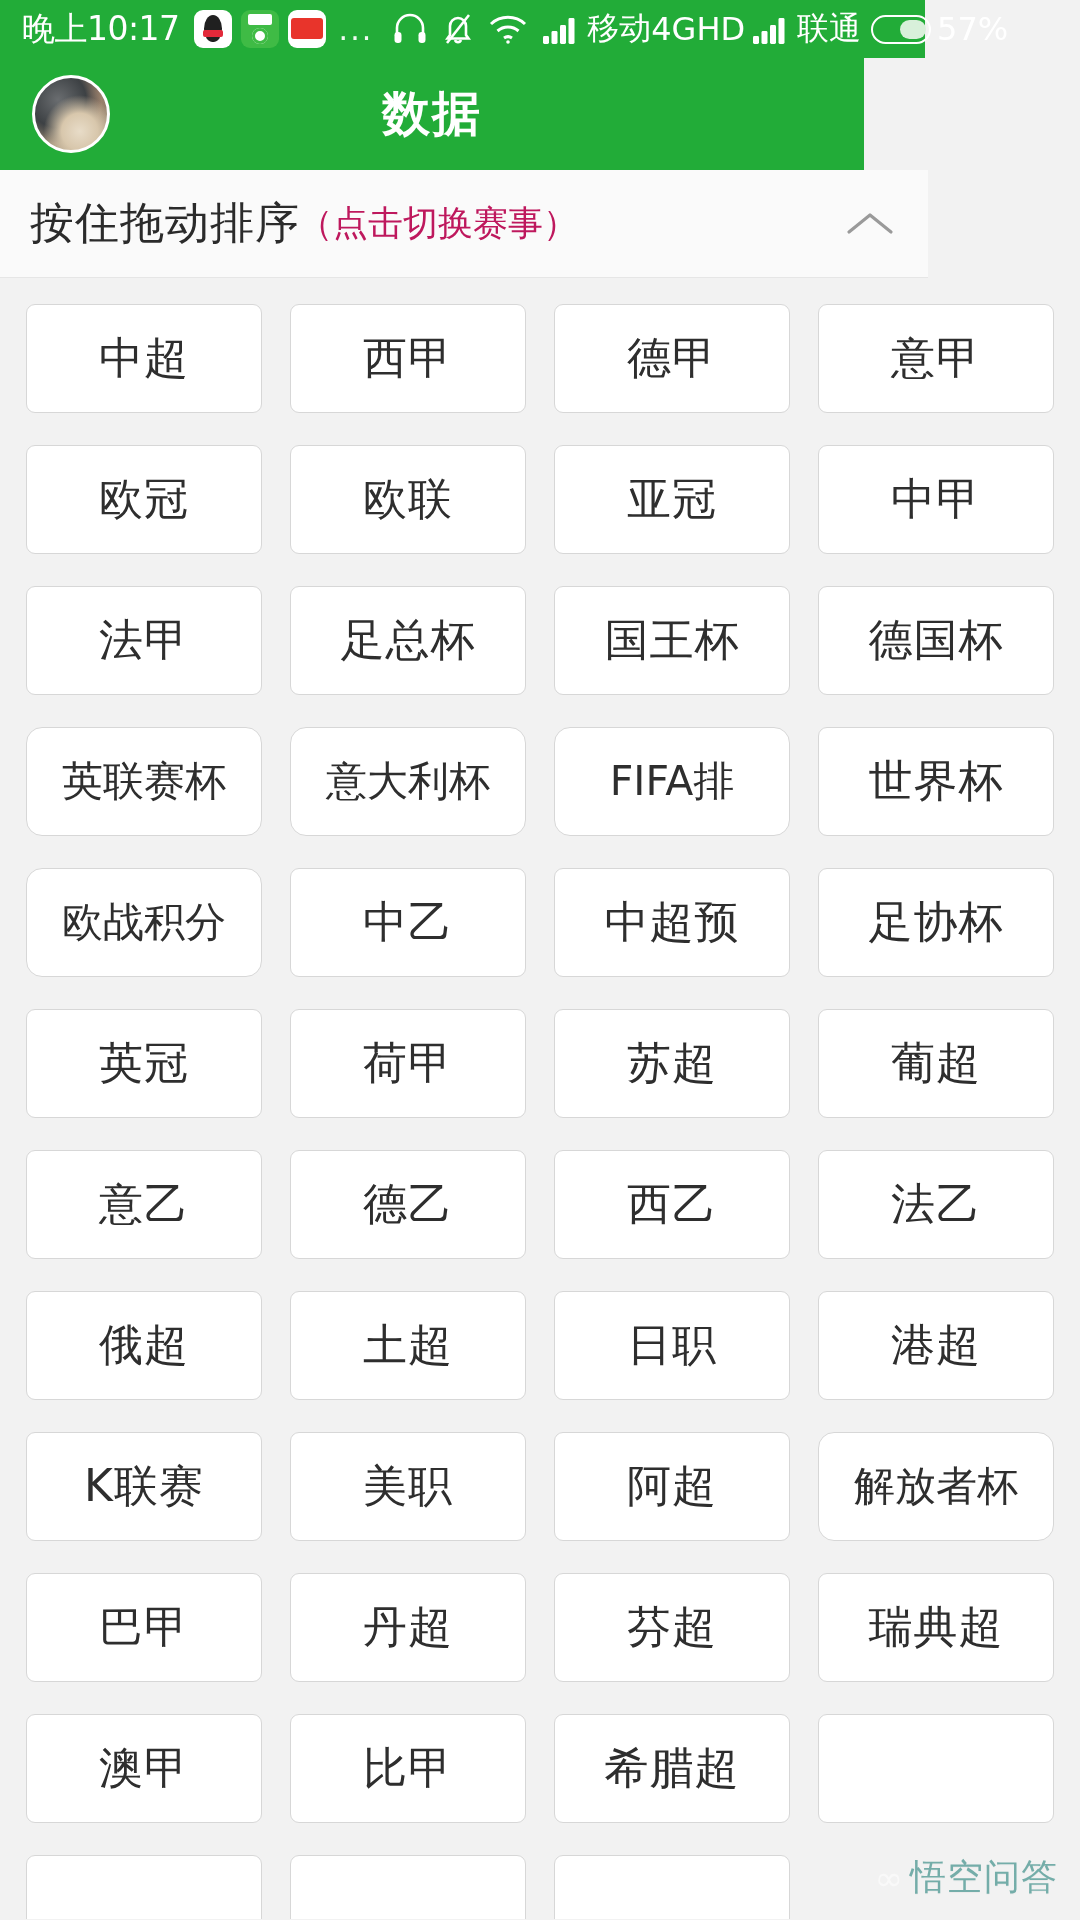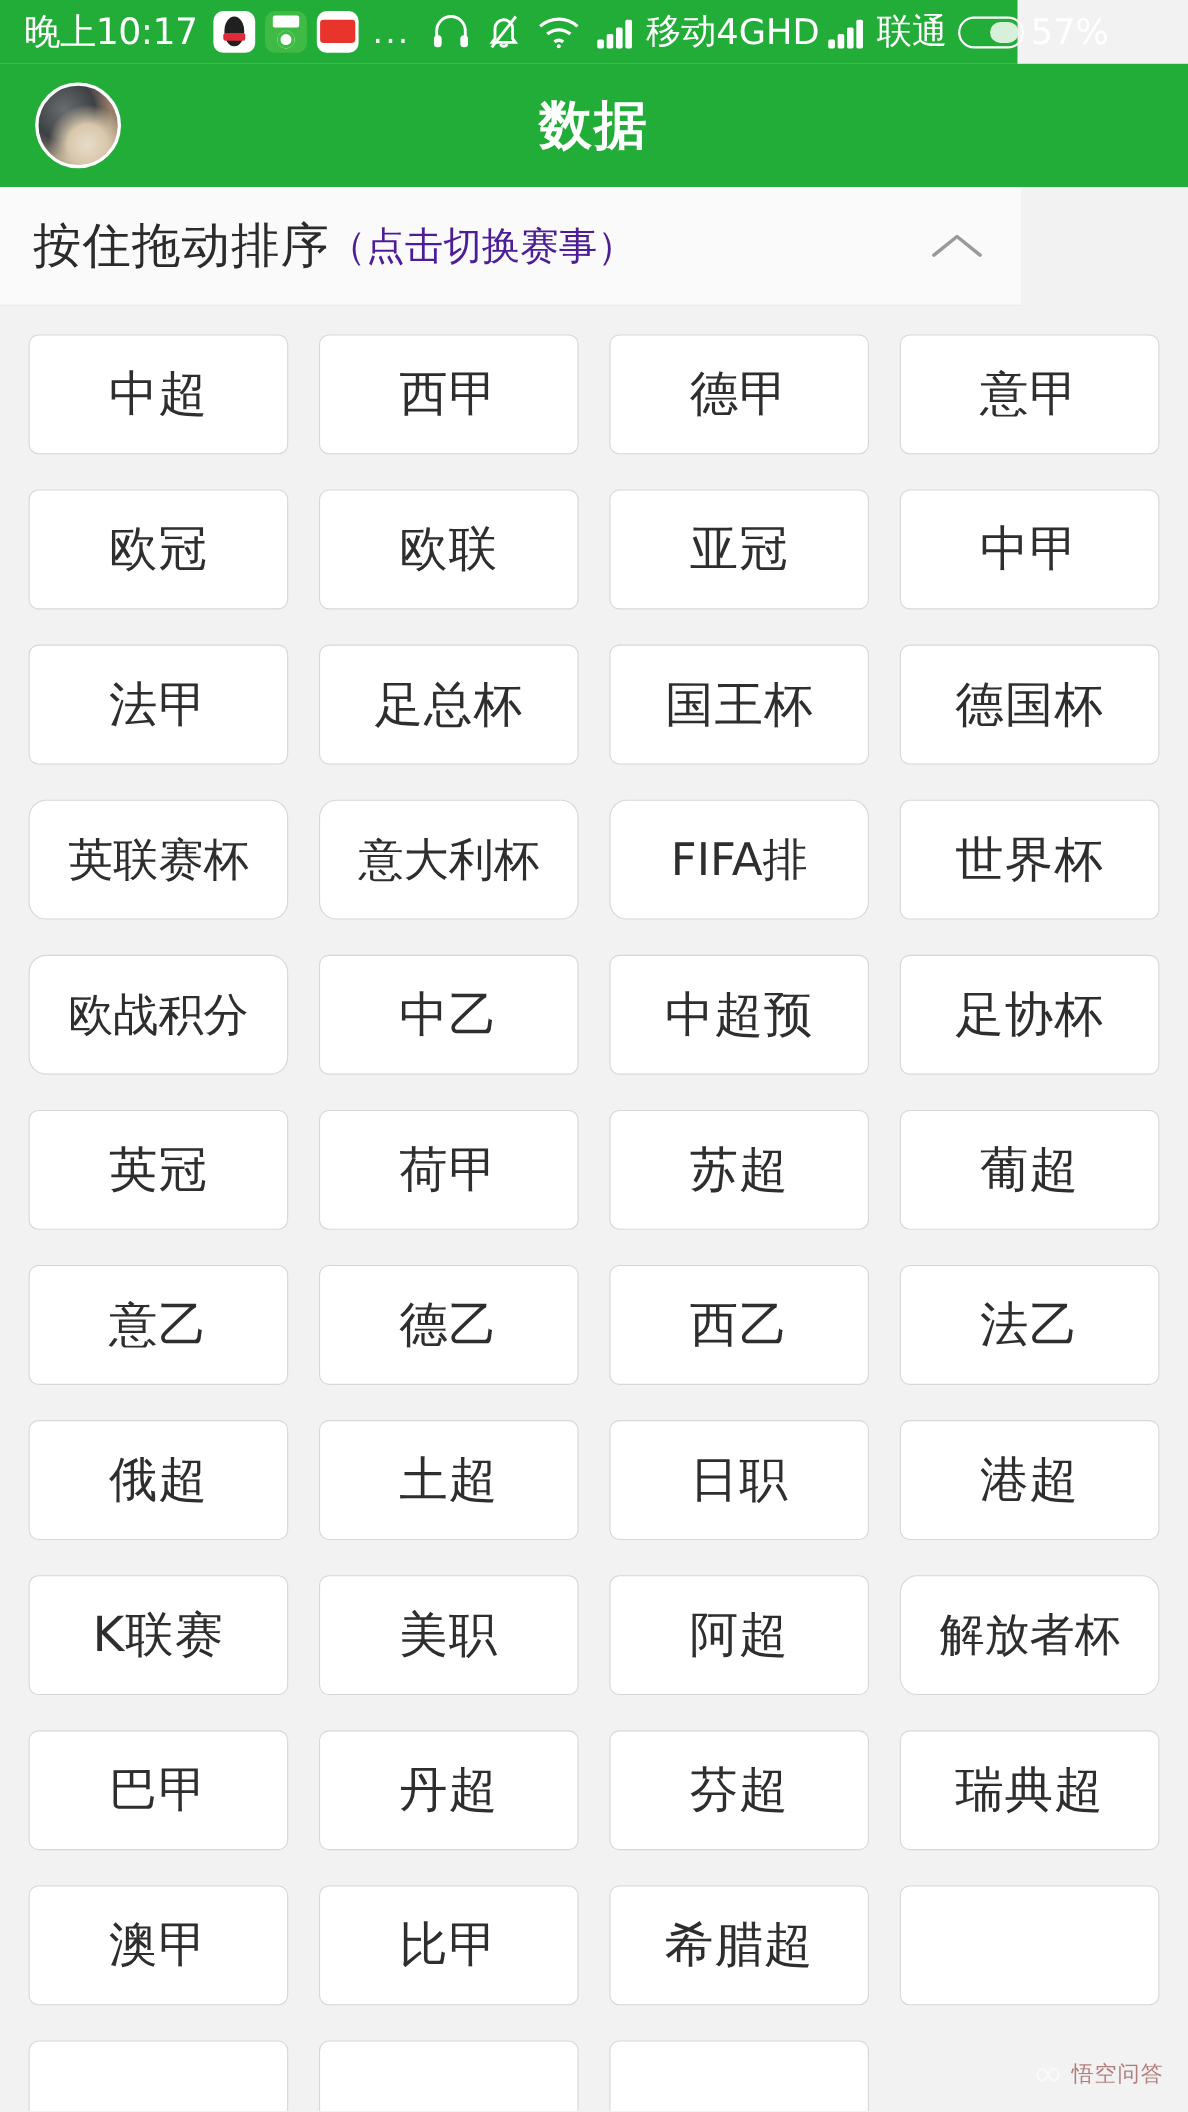--- a/index.html
+++ b/index.html
@@ -65,21 +65,21 @@
     position:relative; margin:0 6px 0 10px; flex:0 0 auto;
   }
   .sb-batt::after{
     content:""; position:absolute; right:3px; top:3px; bottom:3px;
     width:26px; background:#d8f0da; border-radius:10px;
   }
   .sb-pct{ font-size:32px; white-space:nowrap; }
 
   
   .titlebar{
-    height:112px; width:1080px; background:#22ac38;
+    height:112px; width:864px; background:#22ac38;
     position:relative; display:flex; align-items:center;
   }
   .avatar{
     position:absolute; left:32px; top:50%; transform:translateY(-50%);
     width:78px; height:78px; border-radius:50%;
     border:3px solid #ffffff;
     background:
       radial-gradient(circle at 62% 74%, #e8dcc8 0%, #d8c7ac 26%, rgba(216,199,172,0) 52%),
       radial-gradient(circle at 32% 30%, #6a6d70 0%, #3d4144 40%, rgba(61,65,68,0) 62%),
       radial-gradient(circle at 72% 24%, #b99478 0%, rgba(185,148,120,0) 48%),
@@ -94,21 +94,21 @@
   
   .sortbar{
     height:108px; width:928px; background:#fafafa;
     border-bottom:1px solid #e6e6e6;
     display:flex; align-items:center; padding:0 28px 0 30px;
   }
   .sort-main{
     font-size:44px; color:#2b2b2b; letter-spacing:1px; white-space:nowrap;
   }
   .sort-sub{
-    font-size:35px; color:#4c1d95; letter-spacing:0px; white-space:nowrap;
+    font-size:35px; color:#be185d; letter-spacing:0px; white-space:nowrap;
     margin-left:-2px;
   }
   .sort-spacer{ flex:1; }
   .chev{ width:60px; height:60px; display:flex; align-items:center; justify-content:center; }
 
   
   .gridwrap{
     width:1080px; height:calc(1920px - 58px - 112px - 109px);
     background:#f2f2f2; padding:26px 26px 0 26px;
     overflow:hidden;
@@ -128,21 +128,21 @@
   }
   .cell.tight{ font-size:41px; letter-spacing:0px;border-radius:16px; }
 
   
   .watermark{
     position:absolute; right:22px; bottom:18px;
     display:flex; align-items:center; gap:10px;
     opacity:0.55; pointer-events:none;
   }
   .wm-glyph{
-    font-size:20px; color:#7f1d1d; letter-spacing:1px;
+    font-size:36px; color:#0f766e; letter-spacing:1px;
     text-shadow:0 1px 1px rgba(0,0,0,0.06);
     font-family:Liberation Serif, serif;
   }
   .wm-mark{
     font-size:34px; color:#ffffff; letter-spacing:-3px; line-height:1;
   }
   body{ position:relative; }
 </style>
 </head>
 <body>

